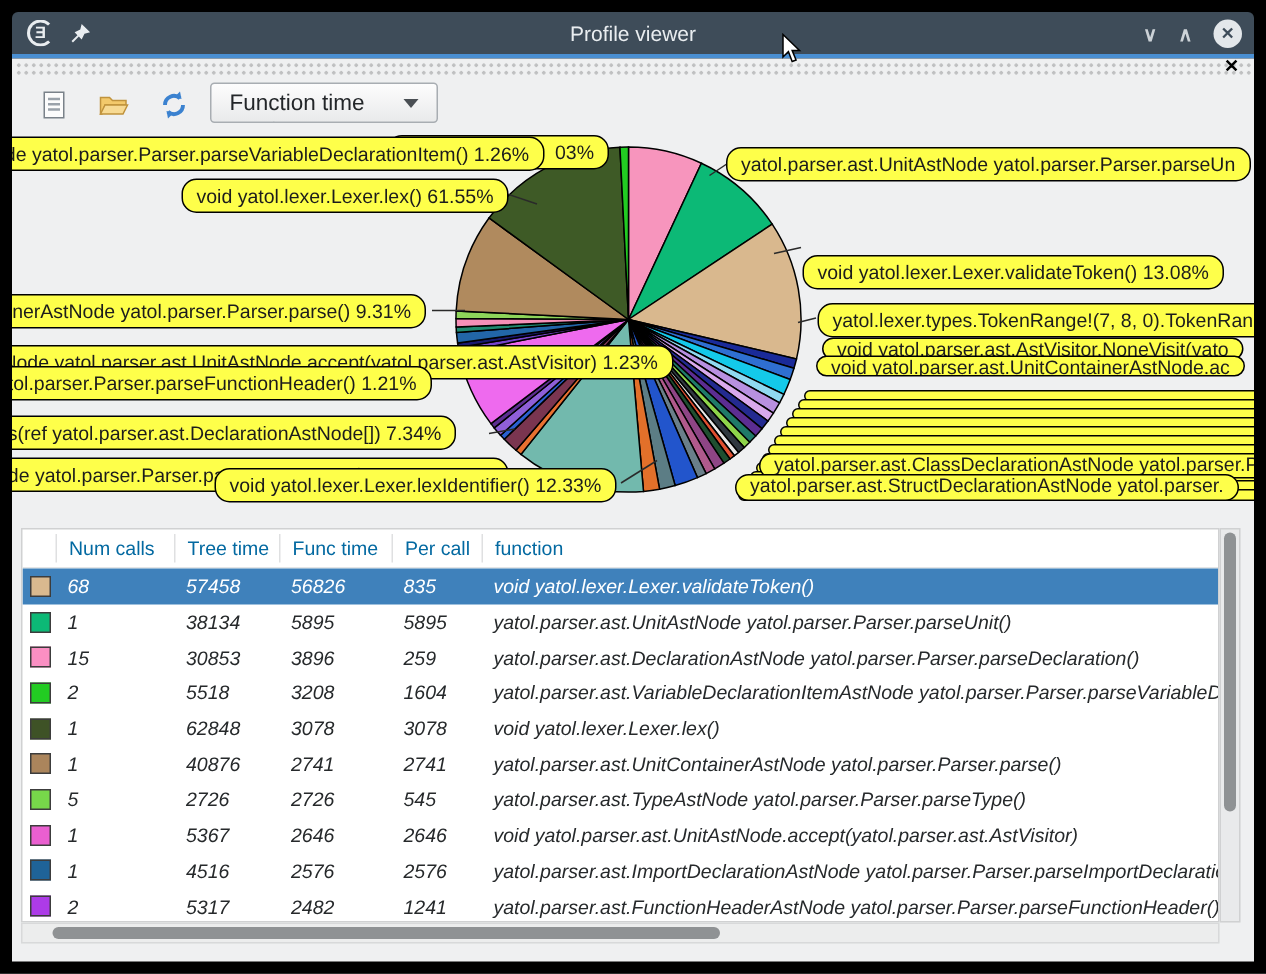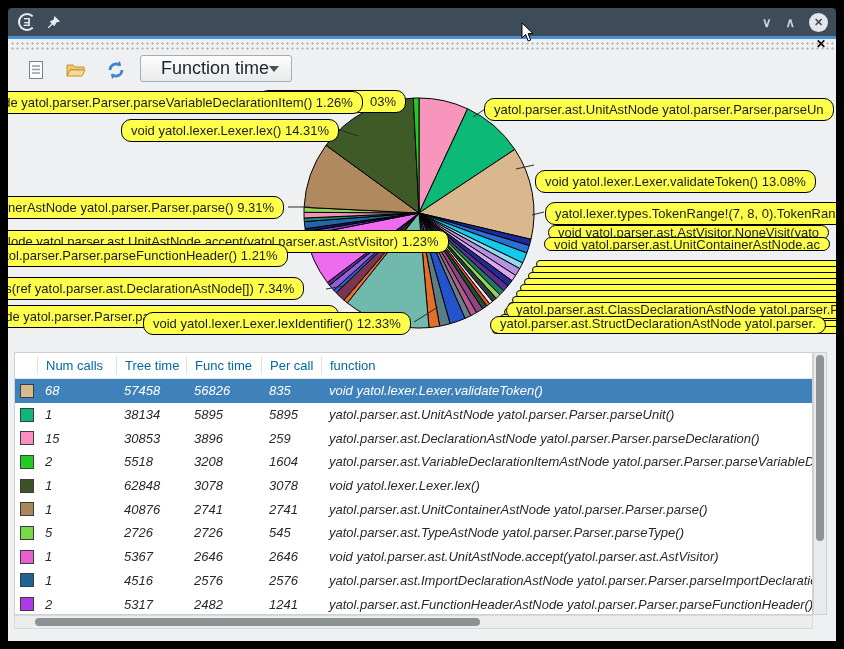--- a/index.html
+++ b/index.html
@@ -20,21 +20,21 @@
   .accent{position:absolute;left:0;top:28px;width:828px;height:3px;background:#4a8fd2;}
   .body{position:absolute;left:0;top:31px;width:828px;height:602px;background:#eff0f1;overflow:hidden;}
   .dockstrip{position:absolute;left:2px;top:2px;width:824px;height:10px;
              background-image:radial-gradient(circle,#bfc0c1 1px,transparent 1.3px);background-size:5px 5px;}
   .dockclose{position:absolute;right:8px;top:-3px;color:#000;font-weight:bold;font-size:12px;line-height:1;}
   .toolbar{position:absolute;left:0;top:14px;height:34px;display:flex;align-items:center;}
   .ticon{width:24px;height:24px;margin-left:16px;display:flex;align-items:center;justify-content:center;}
   .tsep{width:1px;height:24px;background:#c9cbcd;margin-left:14px;}
   .combo{position:absolute;left:132px;top:16px;width:152px;height:27px;box-sizing:border-box;
          background:linear-gradient(#fdfdfd,#e9eaeb);border:1px solid #a8adb2;border-radius:3px;
-         display:flex;align-items:center;font-size:18px;color:#232629;text-align:right;}
+         display:flex;align-items:center;font-size:15px;color:#232629;}
   .combo-label{padding-left:12px;flex:1;}
   .combo-arrow{width:0;height:0;border-left:5px solid transparent;border-right:5px solid transparent;
                border-top:6px solid #4a4f54;margin-right:12px;}
   .chart-layer{position:absolute;left:0;top:0;width:828px;height:602px;}
   .pie-svg{position:absolute;left:294px;top:57px;}
   .conn-svg{position:absolute;left:0;top:40px;pointer-events:none;}
   .callout{position:absolute;background:#feff4a;border:1px solid #000;border-radius:10px;
            padding:2px 9px;font-size:13px;color:#1c1c1c;white-space:nowrap;line-height:17px;}
   .cbar{position:absolute;background:#feff4a;border:1px solid #000;border-radius:9px 0 0 9px;height:6px;}
   .table-panel{position:absolute;left:6px;top:313px;width:799px;height:263px;background:#fff;
@@ -61,20 +61,21 @@
 <div class="screen">
   <div class="window">
 
     <div class="titlebar">
       <div class="tb-left">
         <div class="applogo">Ǝ</div>
         <svg width="15" height="15" viewBox="0 0 16 16">
           <path d="M9 1l6 6-4 1-2 4-2-2-4.2 4.2-1-1L6 9 4 7l4-2z" fill="#e9edf0"></path>
         </svg>
       </div>
+      <div class="title">Profile viewer</div>
       <div class="tb-right">
         <div class="wbtn">∨</div>
         <div class="wbtn">∧</div>
         <div class="closebtn">✕</div>
       </div>
     </div>
     <div class="accent"></div>
 
     <div class="body">
 
@@ -176,21 +177,21 @@
           <div class="cbar" style="left: 512px; top: 245px; width: 340px; z-index: 7;"></div>
           <div class="cbar" style="left: 508px; top: 251px; width: 344px; z-index: 8;"></div>
           <div class="cbar" style="left: 504px; top: 257px; width: 348px; z-index: 9;"></div>
           <div class="cbar" style="left: 500px; top: 263px; width: 352px; z-index: 10;"></div>
           <div class="cbar" style="left: 496px; top: 269px; width: 356px; z-index: 11;"></div>
           <div class="cbar" style="left: 492px; top: 275px; width: 360px; z-index: 12;"></div>
           <div class="cbar" style="left: 488px; top: 281px; width: 364px; z-index: 13;"></div>
           <div class="cbar" style="left: 484px; top: 287px; width: 368px; z-index: 14;"></div>
           <div class="callout" style="left: 250px; top: 51px; z-index: 1; width: 128px; text-align: right;">03%</div>
           <div class="callout" style="left: -22px; top: 52px; z-index: 2;">ode yatol.parser.Parser.parseVariableDeclarationItem() 1.26%</div>
-          <div class="callout" style="left: 113px; top: 80px; z-index: 2;">void yatol.lexer.Lexer.lex() 14.31%</div>
+          <div class="callout" style="left: 113px; top: 80px; z-index: 2;">void yatol.lexer.Lexer.lex() 61.55%</div>
           <div class="callout" style="left: -20px; top: 157px; z-index: 2;">ainerAstNode yatol.parser.Parser.parse() 9.31%</div>
           <div class="callout" style="left: -20px; top: 191px; z-index: 1;">tNode yatol.parser.ast.UnitAstNode.accept(yatol.parser.ast.AstVisitor) 1.23%</div>
           <div class="callout" style="left: -20px; top: 205px; z-index: 2;">atol.parser.Parser.parseFunctionHeader() 1.21%</div>
           <div class="callout" style="left: -20px; top: 238px; z-index: 2;">ns(ref yatol.parser.ast.DeclarationAstNode[]) 7.34%</div>
           <div class="callout" style="left: -20px; top: 266px; z-index: 1;">ode yatol.parser.Parser.parseVariableDeclaration() 1.83%</div>
           <div class="callout" style="left: 135px; top: 273px; z-index: 2;">void yatol.lexer.Lexer.lexIdentifier() 12.33%</div>
           <div class="callout" style="left: 476px; top: 59px; z-index: 2;">yatol.parser.ast.UnitAstNode yatol.parser.Parser.parseUn</div>
           <div class="callout" style="left: 527px; top: 115px; z-index: 2; margin-top: 16px;">void yatol.lexer.Lexer.validateToken() 13.08%</div>
           <div class="callout" style="left: 537px; top: 163px; z-index: 4;">yatol.lexer.types.TokenRange!(7, 8, 0).TokenRan</div>
           <div class="callout" style="left: 540px; top: 186px; z-index: 3; height: 9px; overflow: hidden; line-height: 10px;">void yatol.parser.ast.AstVisitor.NoneVisit(yato</div>

